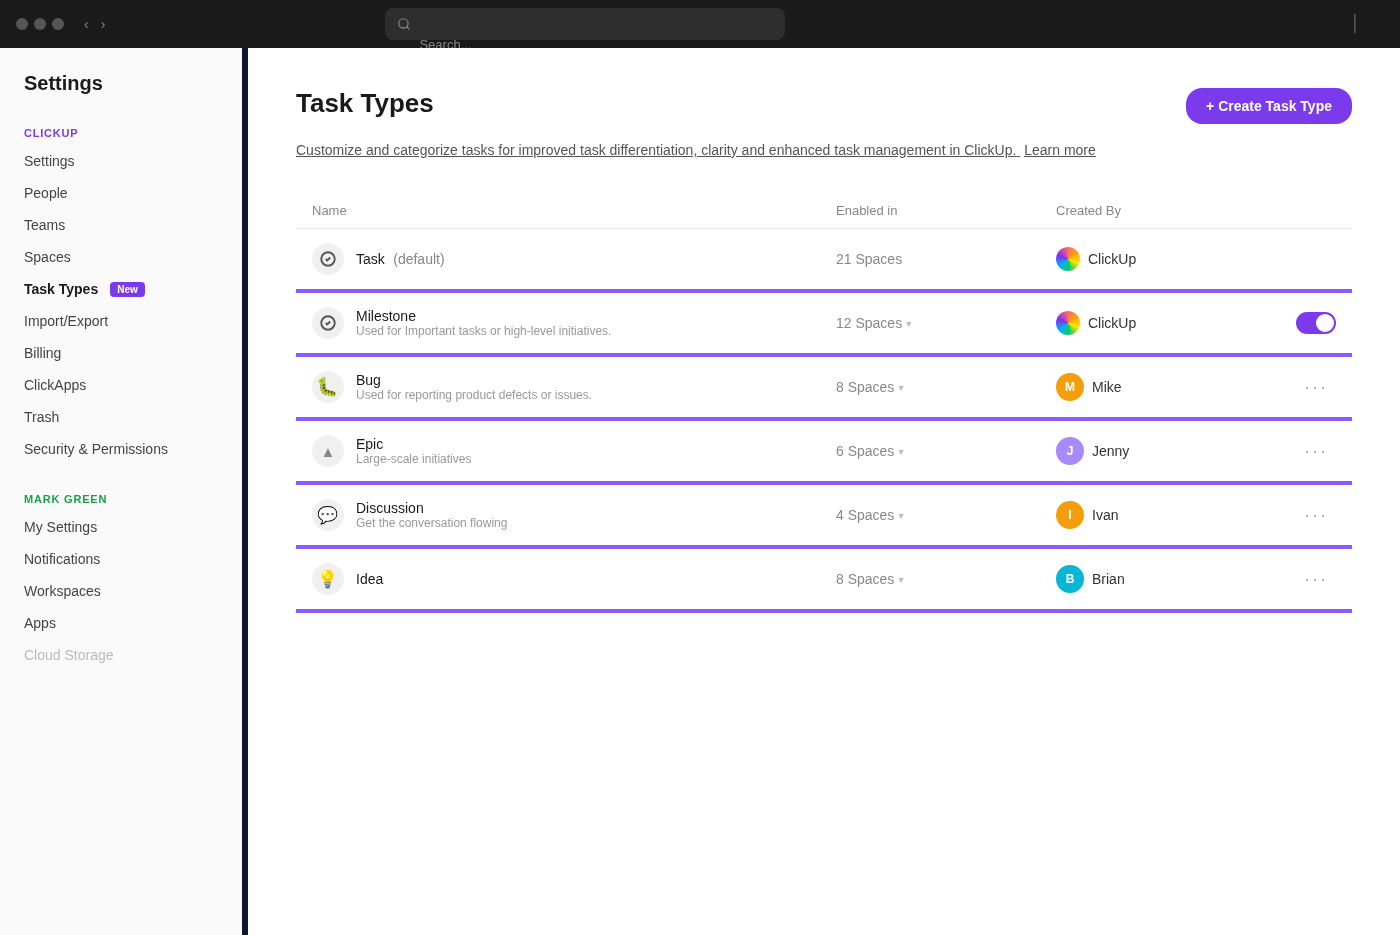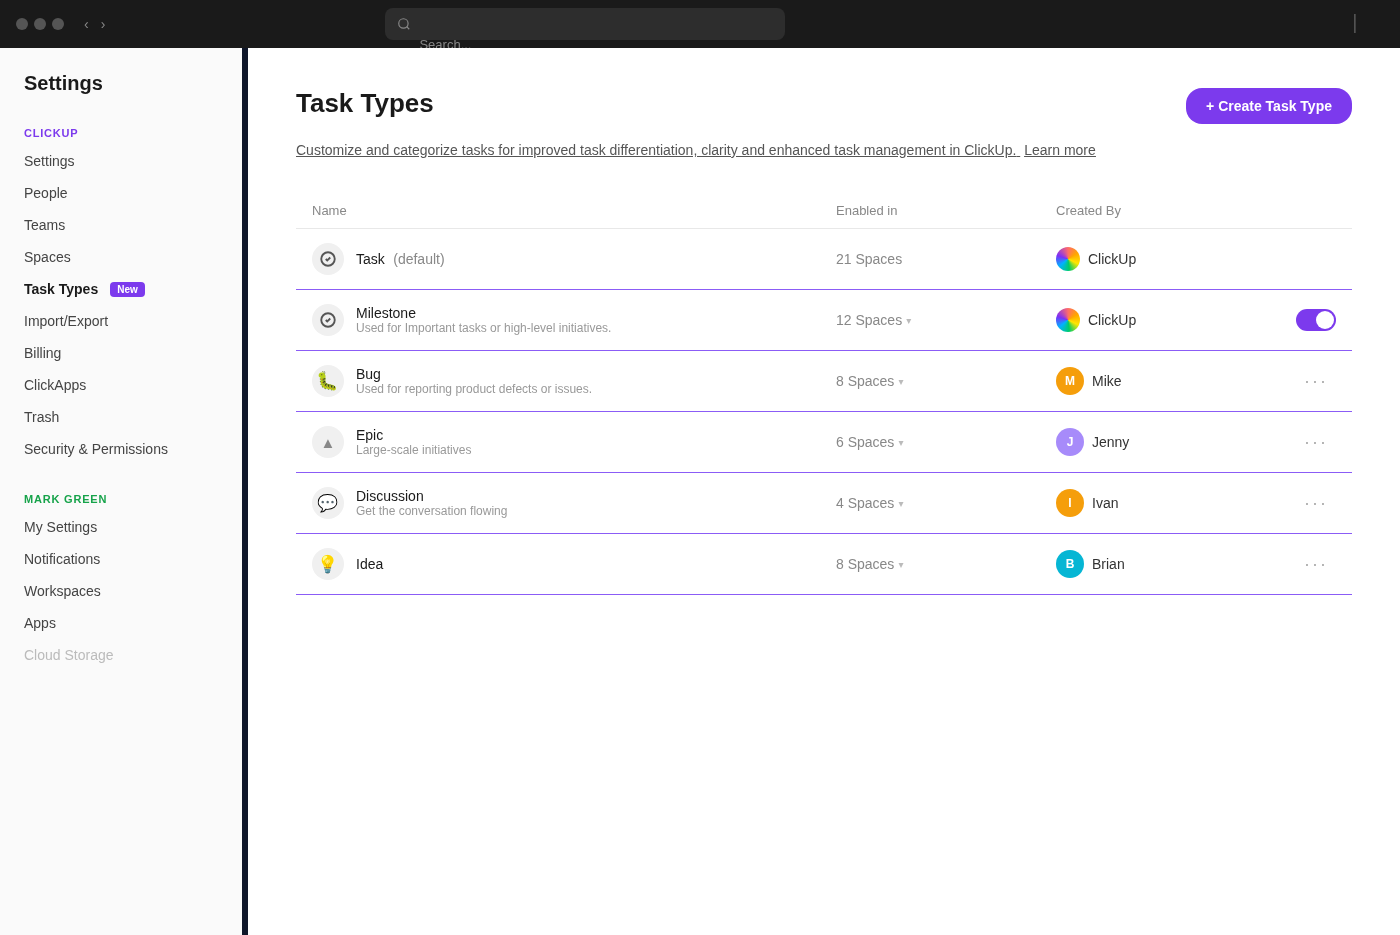--- a/index.html
+++ b/index.html
@@ -124,21 +124,21 @@
       white-space: nowrap;
     }
     .page-desc { font-size: 14px; color: #555; margin-bottom: 32px; line-height: 1.5; text-decoration: underline; }
     .page-desc a { color: #555; }
     .table-header { display: grid; grid-template-columns: 1fr 220px 220px 60px; padding: 10px 16px; border-bottom: 1px solid #e8e8e8; }
     .table-header-cell { font-size: 13px; color: #888; font-weight: 500; }
     .table-row {
       display: grid;
       grid-template-columns: 1fr 220px 220px 60px;
       padding: 14px 16px;
-      border-bottom: 1px solid #8b5cf6;
+      border-bottom: 4px solid #8b5cf6;
       align-items: center;
     }
     .task-name-cell { display: flex; align-items: center; gap: 12px; }
     .task-icon {
       width: 32px; height: 32px; border-radius: 50%;
       display: flex; align-items: center; justify-content: center;
       font-size: 16px; flex-shrink: 0;
     }
     .task-icon.gray { background: #f0f0f0; color: #666; }
     .task-icon.check { background: #f0f0f0; color: #666; }

